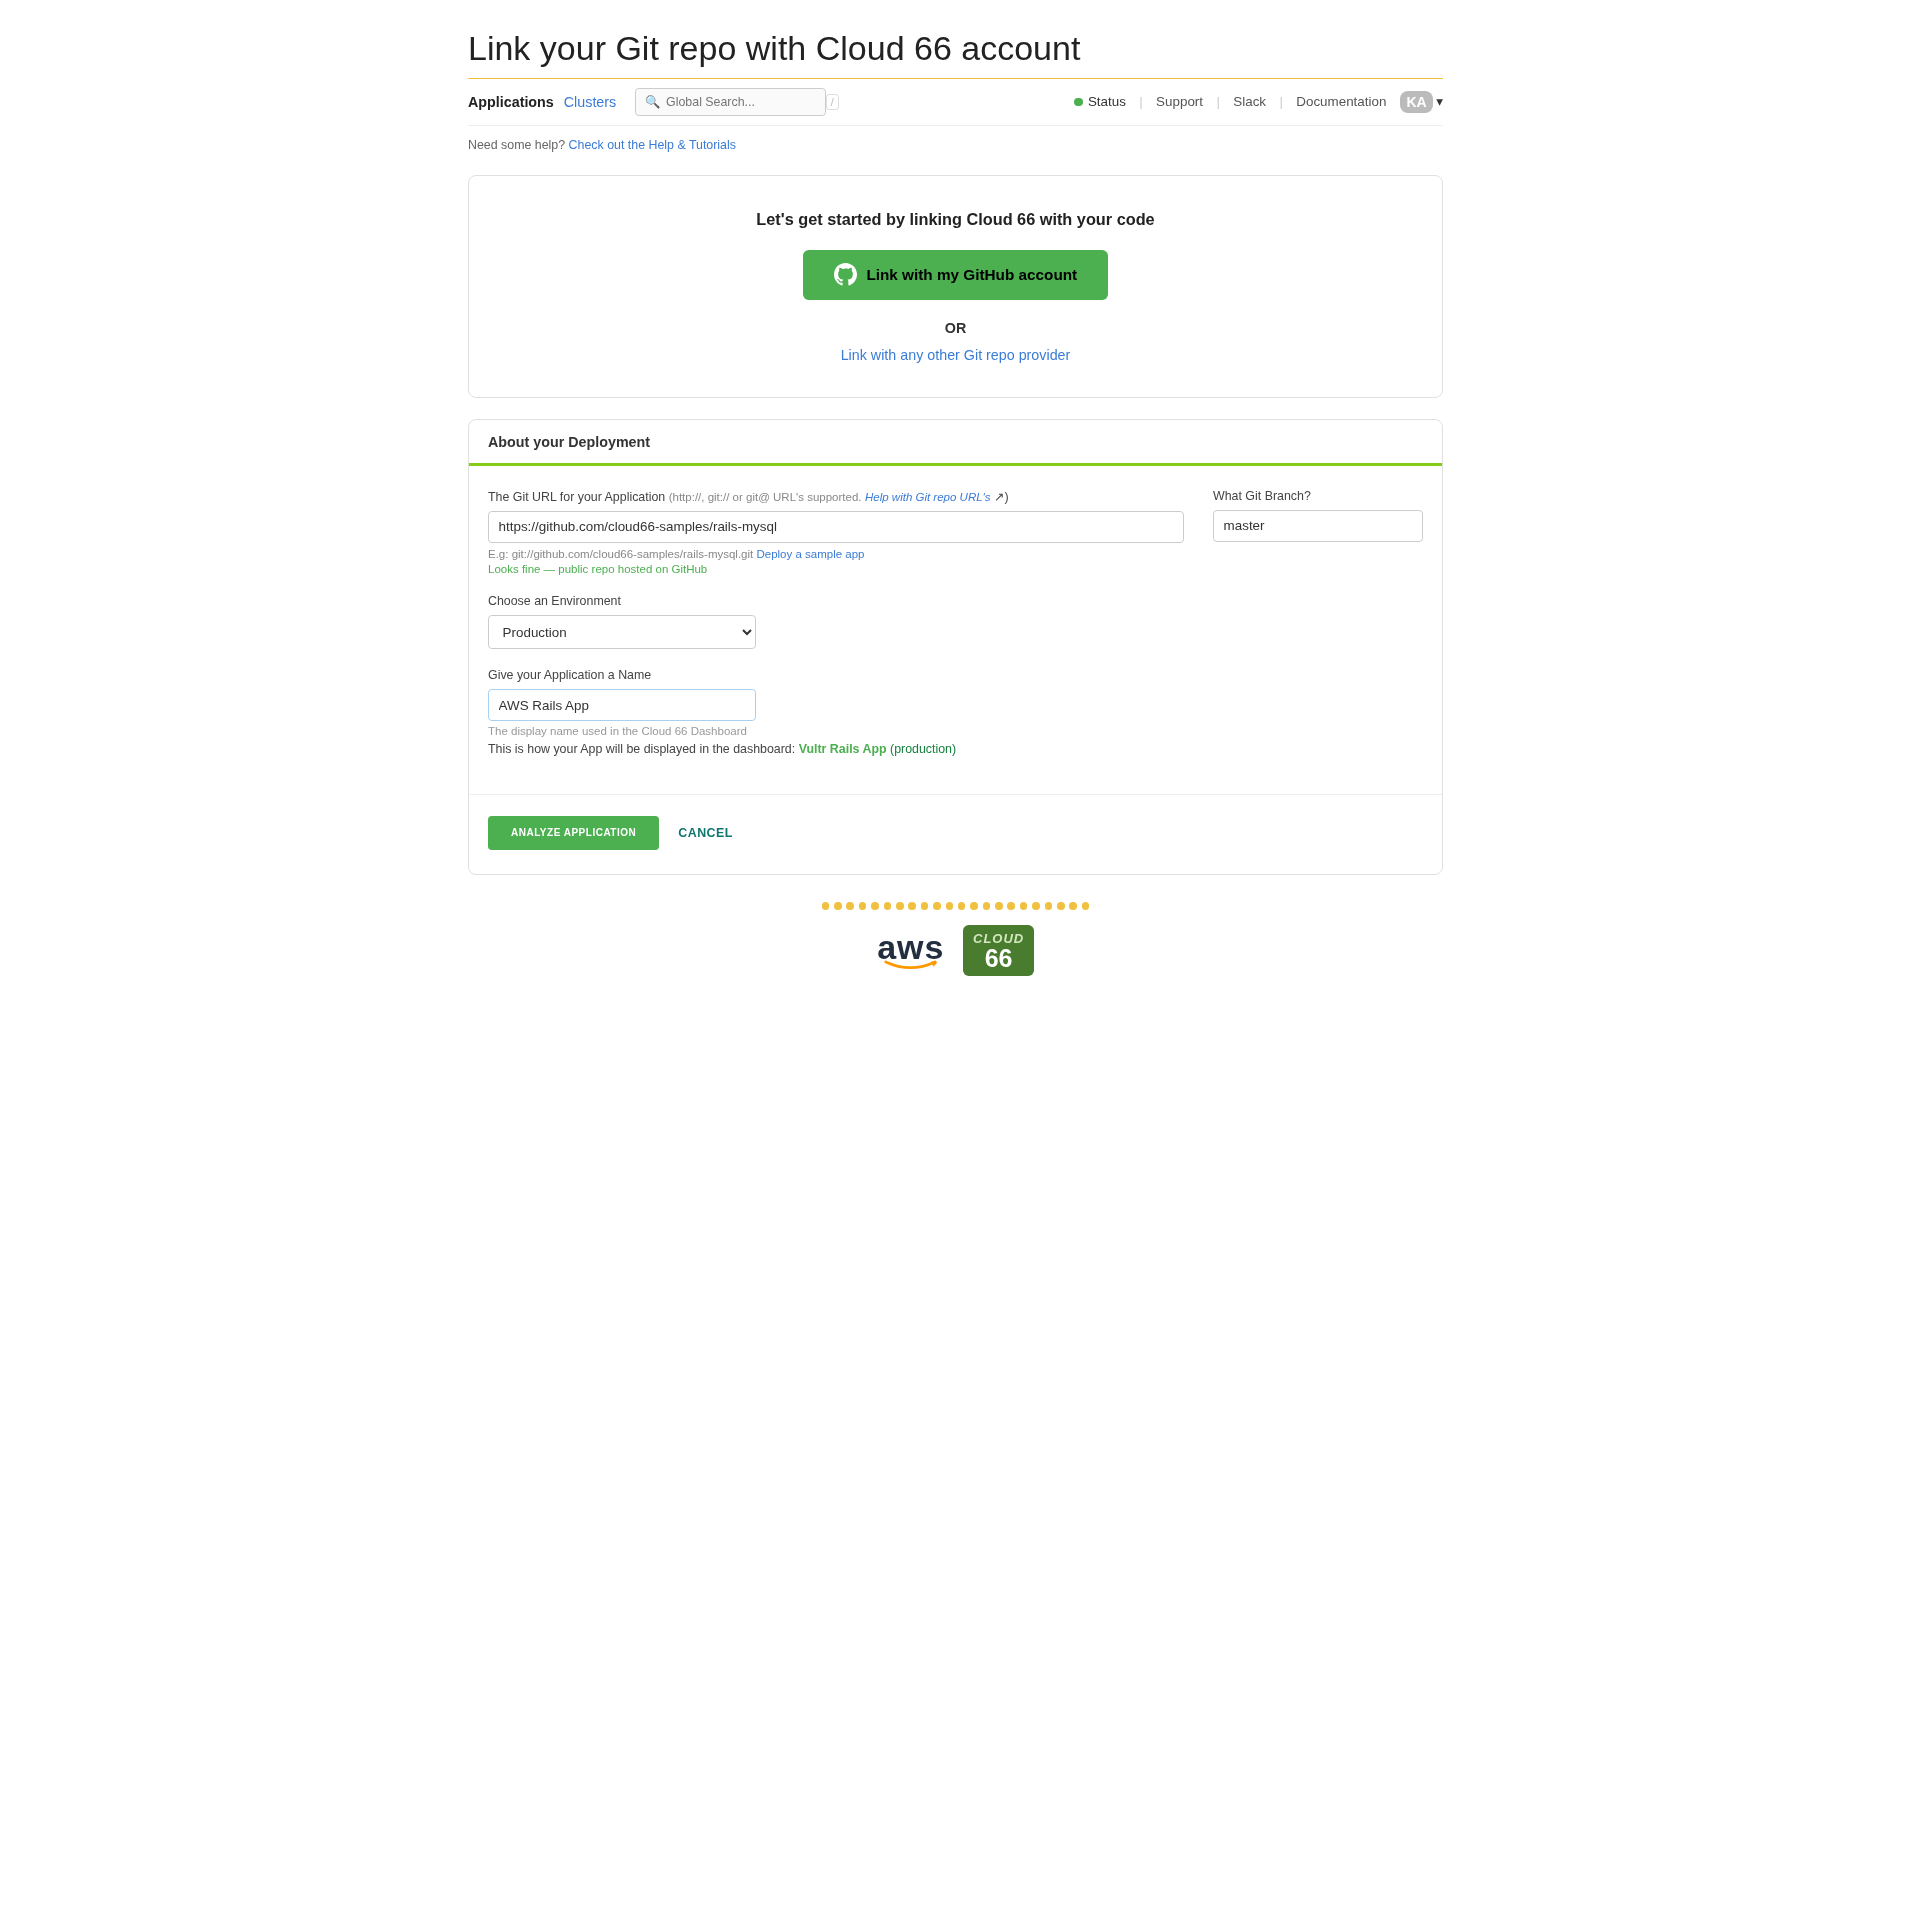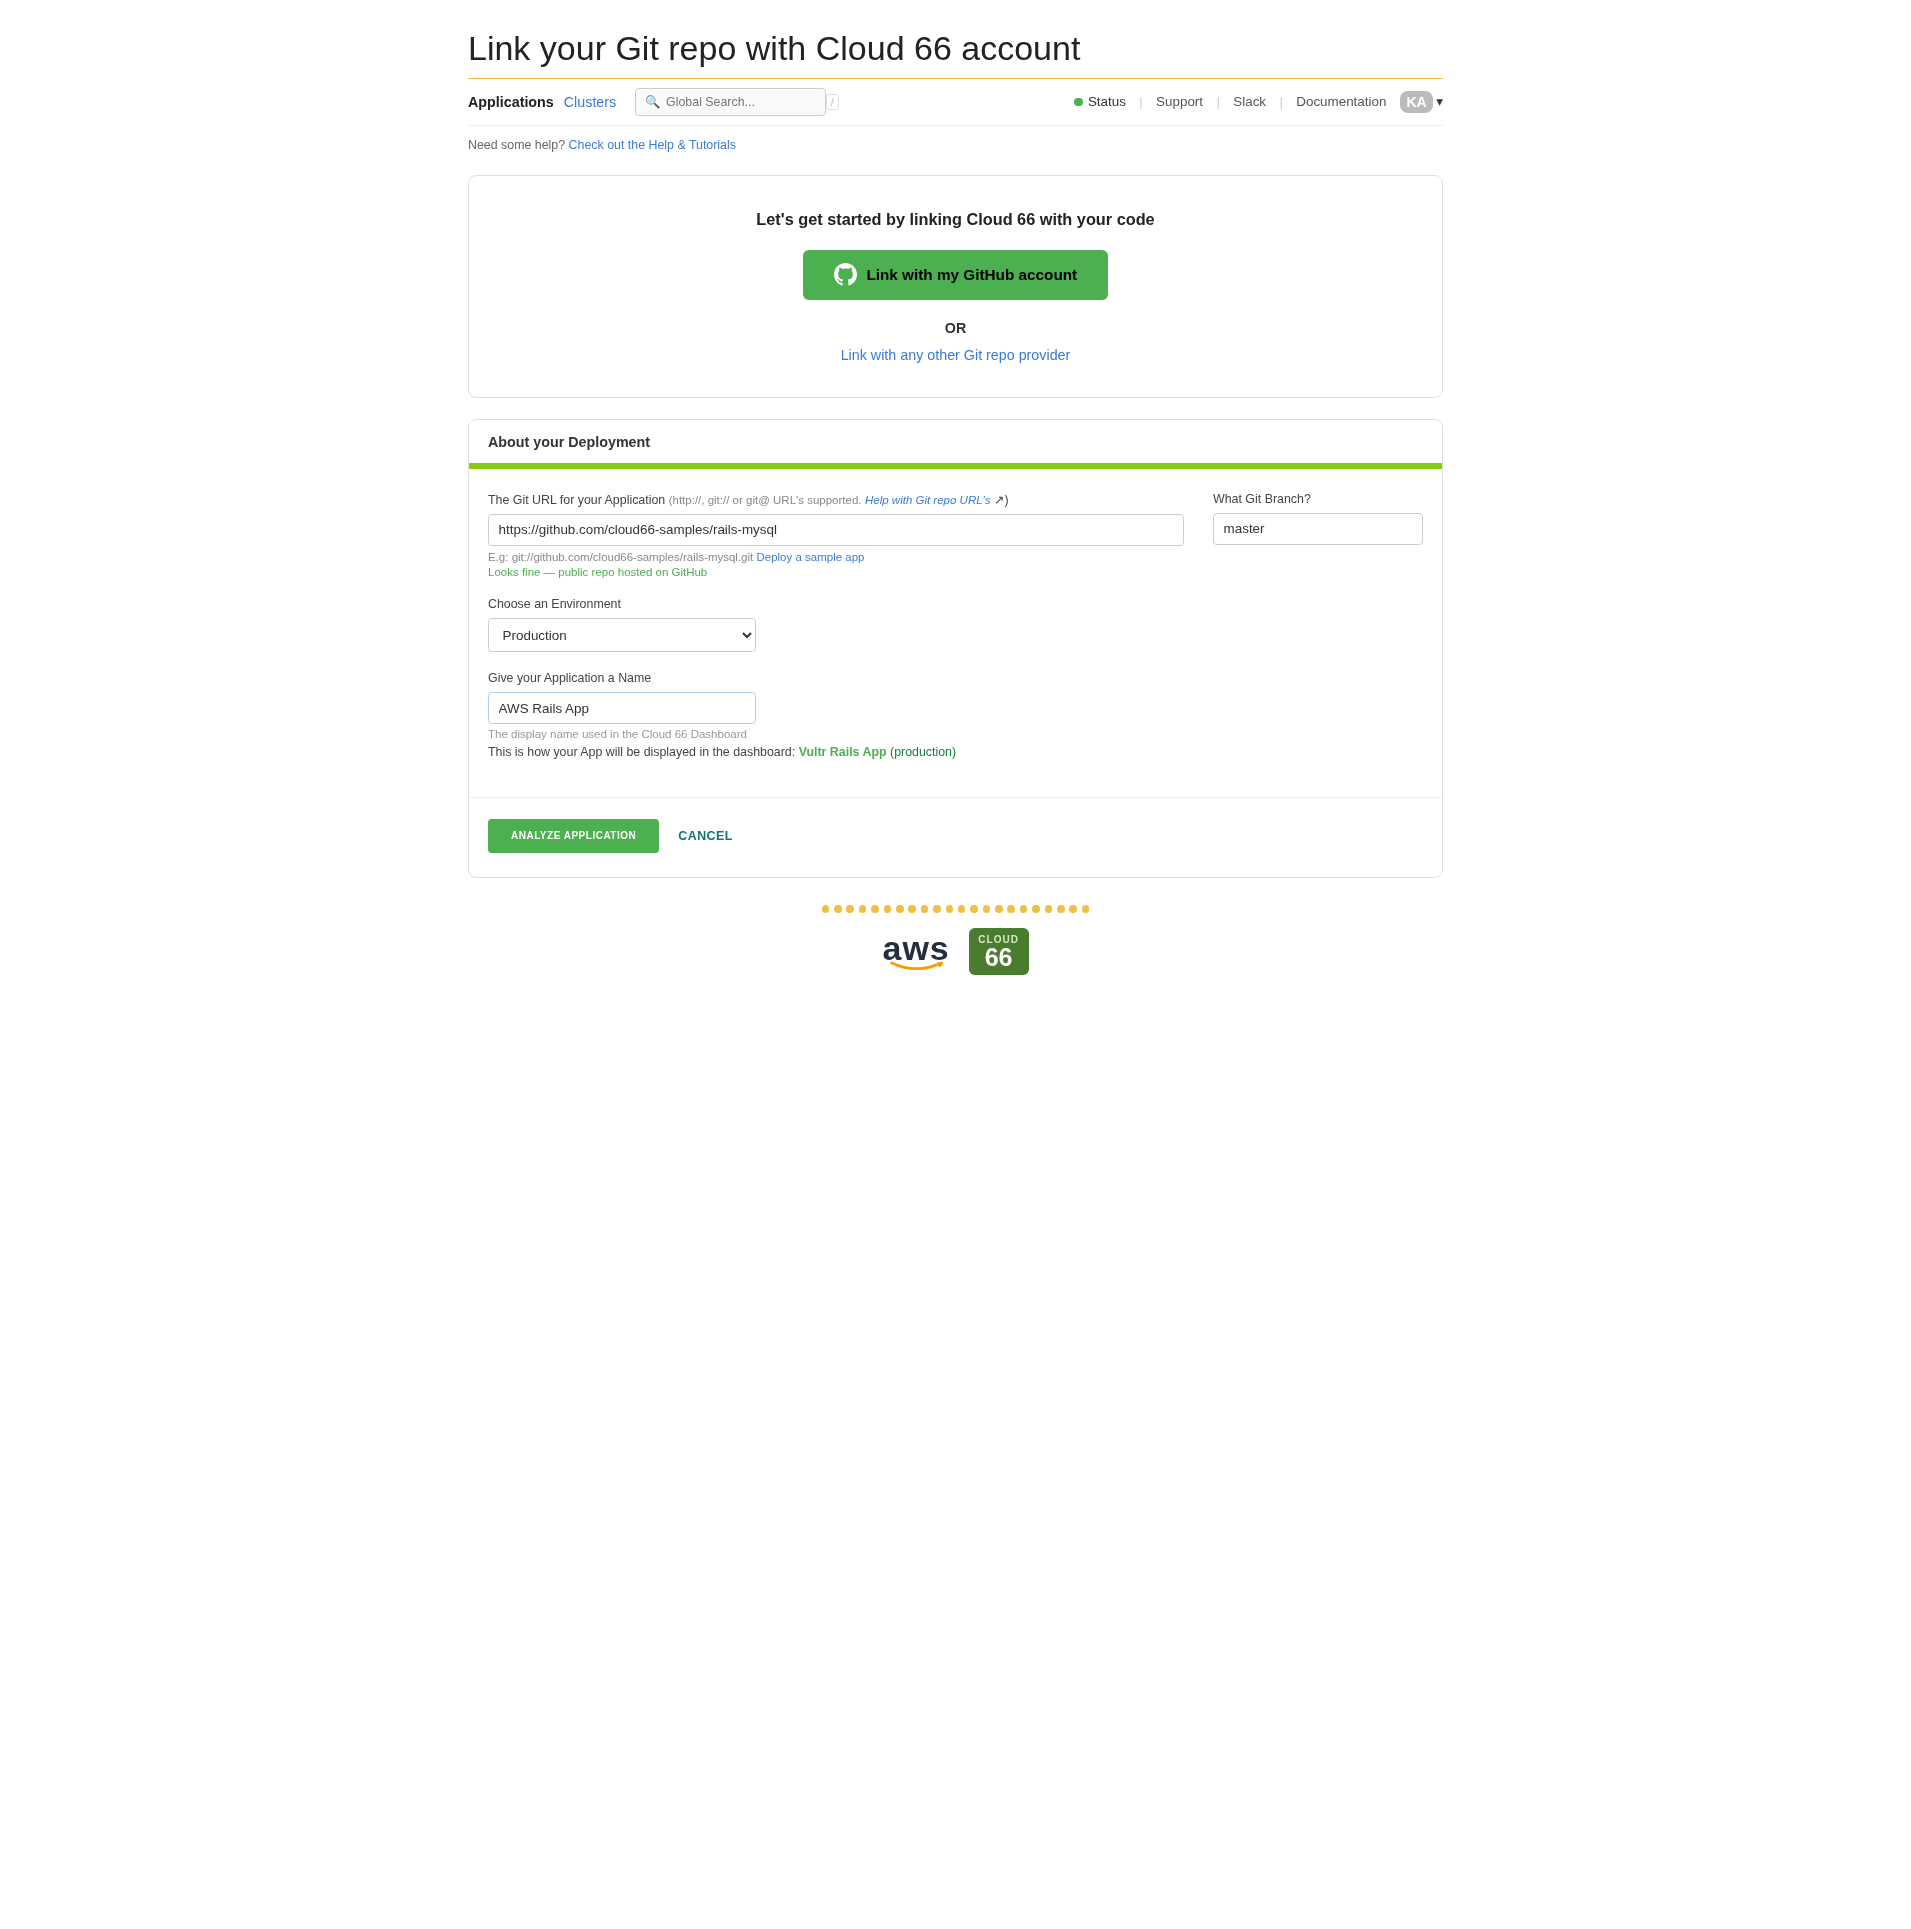--- a/index.html
+++ b/index.html
@@ -180,21 +180,21 @@
     }
     
     .deployment-card {
       padding: 0;
     }
     .deployment-header {
       padding: 13.4px 19px;
       font-size: 14.3px;
       font-weight: 600;
       color: #333;
-      border-bottom: 6px solid #84cc16;
+      border-bottom: 3px solid #84cc16;
     }
     .deployment-body {
       padding: 23px 19px;
     }
     .form-row {
       display: flex;
       gap: 29px;
       align-items: flex-start;
       margin-bottom: 19px;
     }
@@ -368,23 +368,24 @@
       border-radius: 5.7px;
       padding: 5.7px 9.6px;
       color: #fff;
       display: flex;
       flex-direction: column;
       align-items: center;
       font-weight: 700;
       font-size: 10.5px;
     }
     .cloud66-top {
-      font-size: 10px;
+      font-size: 13px;
       letter-spacing: 1px;
       color: #d4e8c0;
+      font-style: italic;
     }
     .cloud66-num {
       font-size: 25px;
       font-weight: 900;
       color: #fff;
       line-height: 1;
     }
     .section-spacer {
       margin-bottom: 15.3px;
     }

